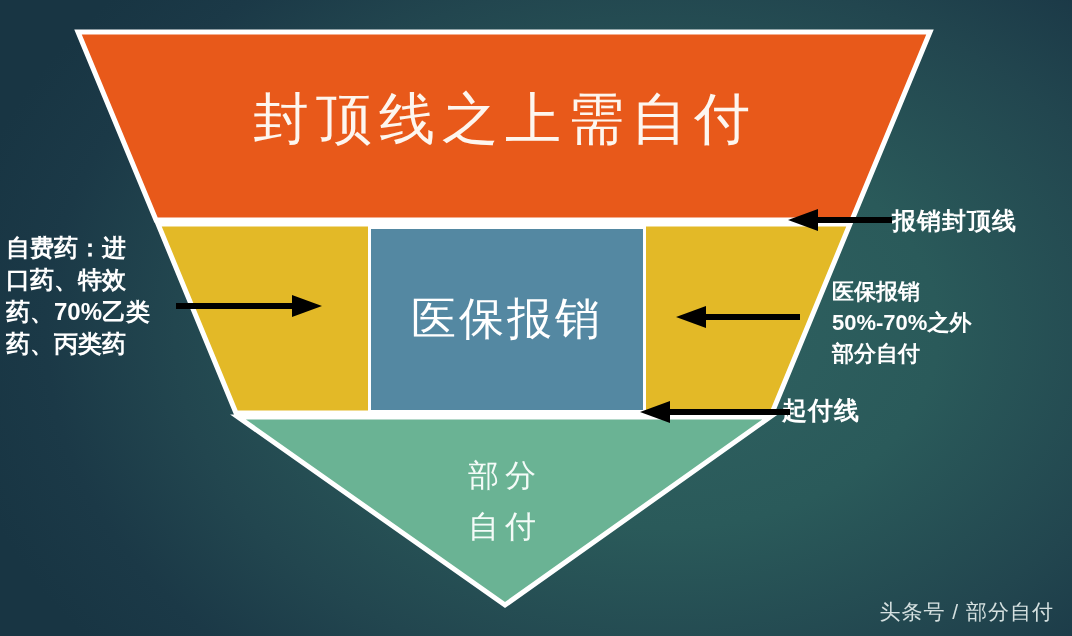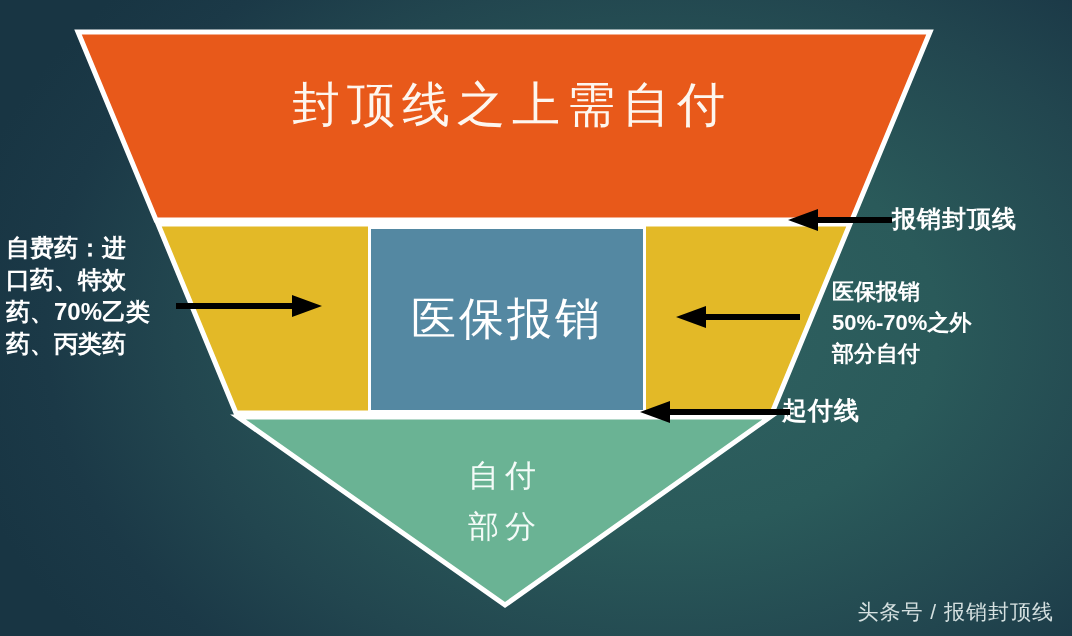--- a/index.html
+++ b/index.html
@@ -47,30 +47,29 @@
     font-size: 45px;
     letter-spacing: 3px;
     color: #ffffff;
     line-height: 1;
   }
 
   
   .headline {
     position: absolute;
     left: 0;
-    top: 79px;
+    top: 89px;
     width: 1010px;
     text-align: center;
     font-family: "Liberation Serif", "DejaVu Serif", serif;
-    font-size: 48px;
+    font-size: 56px;
     letter-spacing: 7px;
     color: #fdf6ef;
     line-height: 1.1;
     white-space: nowrap;
-    padding-left: 7px;
   }
 
   
   .selfpay-label {
     position: absolute;
     left: 430px;
     top: 450px;
     width: 150px;
     text-align: center;
     font-family: "Liberation Serif", "DejaVu Serif", serif;
@@ -94,21 +93,20 @@
     width: 172px;
     font-size: 24px;
     font-weight: bold;
   }
   .anno-cap {
     left: 892px;
     top: 205px;
     font-size: 24px;
     font-weight: bold;
     letter-spacing: 1px;
-    font-family: Liberation Mono, monospace;
   }
   .anno-mid {
     left: 832px;
     top: 276px;
     width: 210px;
     font-size: 22px;
     font-weight: bold;
     line-height: 1.42;
   }
   .anno-start {
@@ -150,22 +148,22 @@
     <polygon points="238,417 770,417 505,605" fill="#6ab394" stroke="#ffffff" stroke-width="5" stroke-linejoin="miter"></polygon>
   </svg>
 
   <div class="headline">封顶线之上需自付</div>
 
   <div class="center-box">
     <div class="center-box-label">医保报销</div>
   </div>
 
   <div class="selfpay-label">
+    <span>部分</span>
     <span>自付</span>
-    <span>部分</span>
   </div>
 
   <div class="anno anno-left">自费药：进
 口药、特效
 药、70%乙类
 药、丙类药</div>
 
   <svg class="arrow-svg" style="left:170px; top:292px; width:160px; height:28px;" viewBox="0 0 160 28">
     <line x1="6" y1="14" x2="126" y2="14" stroke="#000000" stroke-width="6"></line>
     <polygon points="122,3 152,14 122,25" fill="#000000"></polygon>
@@ -187,15 +185,15 @@
     <polygon points="30,3 0,14 30,25" fill="#000000"></polygon>
   </svg>
 
   <div class="anno anno-start">起付线</div>
 
   <svg class="arrow-svg" style="left:640px; top:398px; width:152px; height:28px;" viewBox="0 0 152 28">
     <line x1="26" y1="14" x2="150" y2="14" stroke="#000000" stroke-width="6"></line>
     <polygon points="30,3 0,14 30,25" fill="#000000"></polygon>
   </svg>
 
-  <div class="watermark">头条号 / 报销封顶线</div>
+  <div class="watermark">头条号 / 部分自付</div>
 
 </div>
 
 </body></html>

